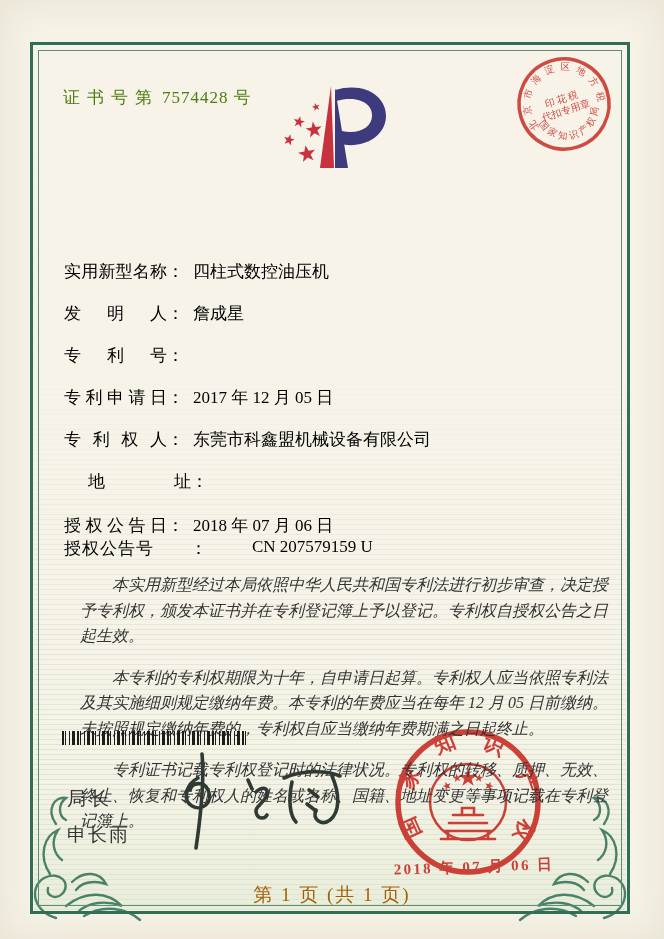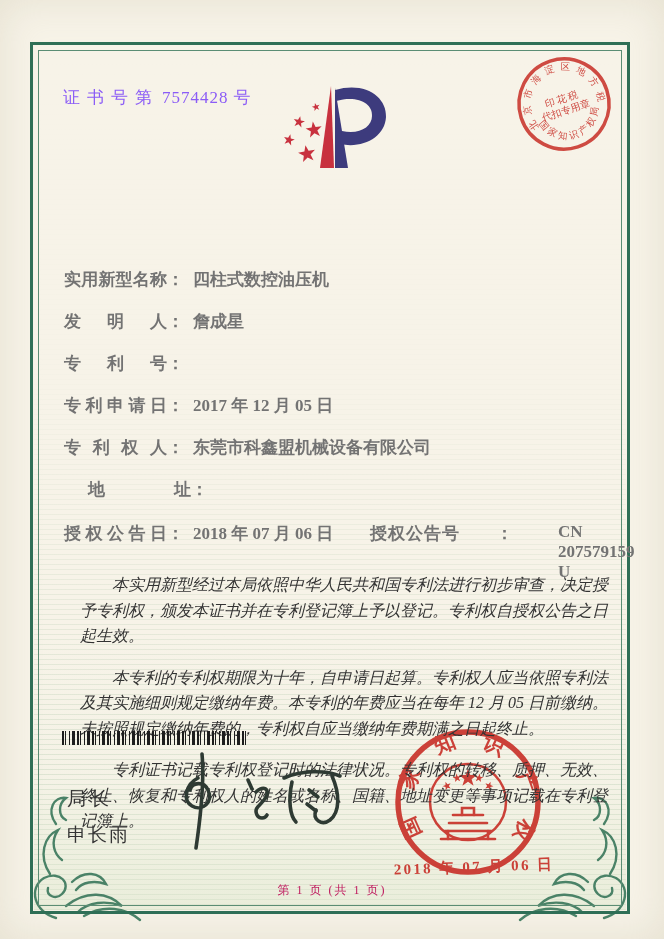--- a/index.html
+++ b/index.html
@@ -12,37 +12,37 @@
   
   .frame-outer{position:absolute;left:30px;top:42px;right:34px;bottom:25px;border:3px solid #2f6f56;z-index:1;}
   .frame-inner{position:absolute;left:38px;top:50px;right:42px;bottom:33px;border:1px solid #5b8d74;z-index:1;}
   
   .waves{position:absolute;left:34px;top:46px;right:38px;bottom:29px;z-index:0;
     background:repeating-linear-gradient(0deg,rgba(110,160,115,0.20) 0 1px,rgba(110,160,115,0) 1px 5px);}
   .wave-fade{position:absolute;left:34px;top:46px;right:38px;bottom:29px;z-index:0;
     background:linear-gradient(180deg,#f7f3e8 0%,rgba(247,243,232,0.92) 38%,rgba(247,243,232,0.35) 68%,rgba(231,238,219,0.15) 85%,rgba(223,233,208,0.55) 100%);}
   .content{position:absolute;inset:0;z-index:2;}
 
-  .cert-no{position:absolute;left:63px;top:86px;font-size:17px;color:#8b5cf6;}
+  .cert-no{position:absolute;left:63px;top:86px;font-size:17px;color:#4d7c0f;}
   .cert-no .pfx{letter-spacing:7px;}
   .cert-no .num{letter-spacing:1px;margin-left:3px;}
   .cert-no .sfx{margin-left:5px;}
 
   .logo{position:absolute;left:268px;top:74px;width:122px;height:108px;}
 
   .title{position:absolute;left:0;right:0;top:190px;text-align:center;
     font-size:40px;font-weight:bold;letter-spacing:9px;text-indent:9px;color:#222;}
 
-  .fields{position:absolute;left:64px;top:268px;width:560px;font-size:17px;color:#737373;font-weight:bold;}
+  .fields{position:absolute;left:64px;top:260px;width:560px;font-size:17px;color:#000000;}
   .row{display:flex;margin-bottom:18px;line-height:24px;}
   .flabel{display:inline-block;width:103px;text-align:justify;text-align-last:justify;flex:none;}
   .fcolon{flex:none;margin-right:9px;}
   .fvalue{flex:1;}
   .row-addr{margin-bottom:14px;margin-left:24px;}
-  .row-dual{display:flex;margin-top:20px;}
+  .row-dual{display:flex;margin-top:20px;flex-direction:column;}
   .dual-left{display:flex;width:306px;flex:none;}
   .dual-right{display:flex;flex:1;gap:36px;}
   .dual-right .flabel2{flex:none;letter-spacing:1px;}
 
   .paras{position:absolute;left:64px;right:40px;top:556px;color:#333;}
   .paras p{margin:16px;font-size:16px;line-height:25.5px;text-indent:2em;font-style:italic;}
 
   .barcode{position:absolute;left:62px;top:731px;width:184px;height:14px;
     background:repeating-linear-gradient(90deg,#1d1d1d 0 2px,transparent 2px 3px,#1d1d1d 3px 4px,transparent 4px 7px,#1d1d1d 7px 8px,transparent 8px 10px,#1d1d1d 10px 13px,transparent 13px 15px);}
 
@@ -53,21 +53,21 @@
   .signature{position:absolute;left:168px;top:748px;width:190px;height:108px;}
 
   .seal-tax{position:absolute;left:512px;top:52px;width:104px;height:104px;transform:rotate(-18deg);opacity:0.88;}
   .seal-main{position:absolute;left:388px;top:726px;width:176px;height:170px;opacity:0.93;}
 
   .ornament{position:absolute;width:150px;height:140px;}
   .orn-left{left:20px;top:790px;}
   .orn-right{right:24px;top:790px;transform:scaleX(-1);}
 
   .footer{position:absolute;left:0;right:0;top:882px;text-align:center;
-    font-size:12px;letter-spacing:2px;color:#be185d;}
+    font-size:19px;letter-spacing:2px;color:#a16207;}
 </style>
 </head>
 <body>
 
 <div class="page">
 
   <div class="waves"></div>
   <div class="wave-fade"></div>
   <div class="frame-outer"></div>
   <div class="frame-inner"></div>

